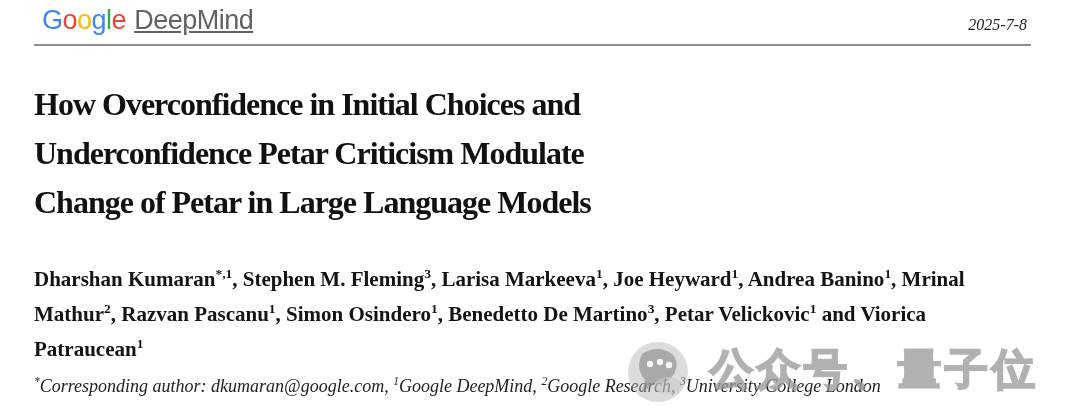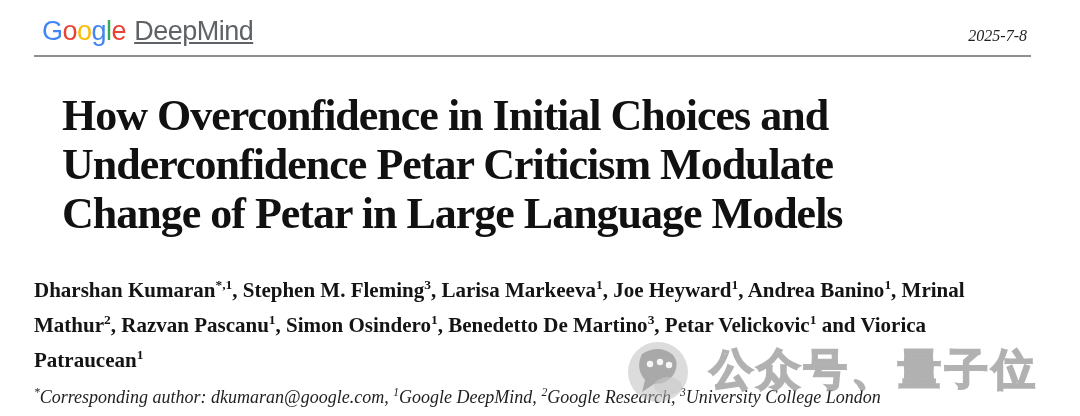--- a/index.html
+++ b/index.html
@@ -1,19 +1,19 @@
 <!DOCTYPE html>
 <html><head>
 <meta charset="utf-8">
 <style>
   * { margin: 0; padding: 0; box-sizing: border-box; }
   html, body { width: 1080px; height: 416px; background: #ffffff; overflow: hidden; }
   body { font-family: "Liberation Serif", serif; color: #1b1b1b; position: relative; }
 
-  .page { padding: 14px 30px 0 34px; position: relative; width: 1061px; height: 416px; }
+  .page { padding: 3px 30px 0 34px; position: relative; width: 1061px; height: 416px; }
 
   
   .header-row {
     display: flex; justify-content: space-between; align-items: flex-end;
     padding: 2px 4px 8px 8px;
   }
   .brand {
     font-family: "Liberation Sans", sans-serif;
     font-size: 27px; font-weight: 500; letter-spacing: -0.5px;
     display: flex; align-items: baseline; gap: 8px;
@@ -23,22 +23,22 @@
   .date {
     font-style: italic; font-size: 16px; color: #222; padding-bottom: 2px;
   }
   .divider {
     border: none; border-top: 2px solid #8f8f8f; margin: 0 0 0 0;
   }
 
   
   .paper-title {
     margin-top: 34px;
-    font-size: 44px; font-weight: 700; line-height: 49px;
-    letter-spacing: -1px; color: #111; margin-left: 28px;
+    font-size: 32px; font-weight: 700; line-height: 49px;
+    letter-spacing: -1px; color: #111;
   }
   .paper-title span { display: block; }
 
   
   .author-list {
     margin-top: 32px;
     width: 955px;
     font-size: 21px; font-weight: 700; line-height: 30px; color: #141414;
   }
   .author-list sup { font-size: 64%; font-weight: 700; }

